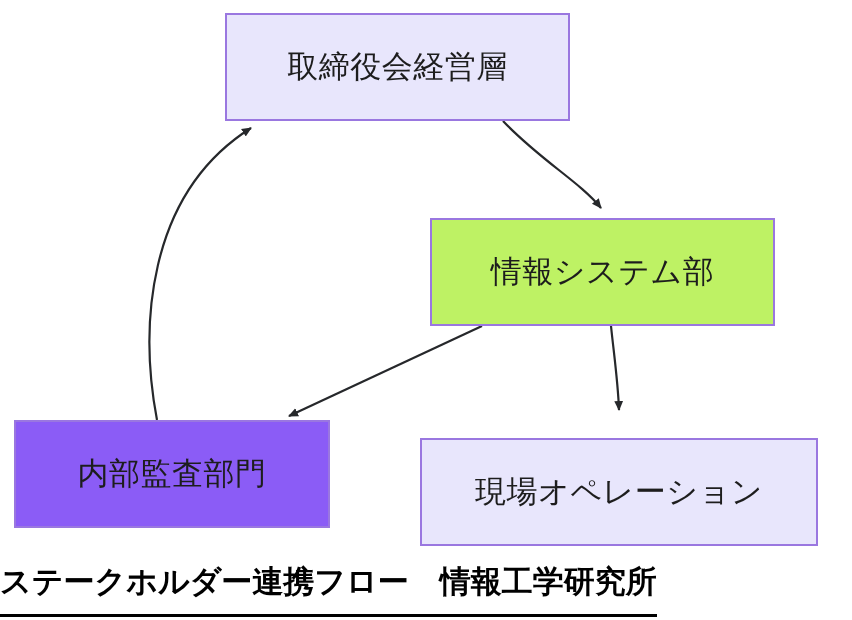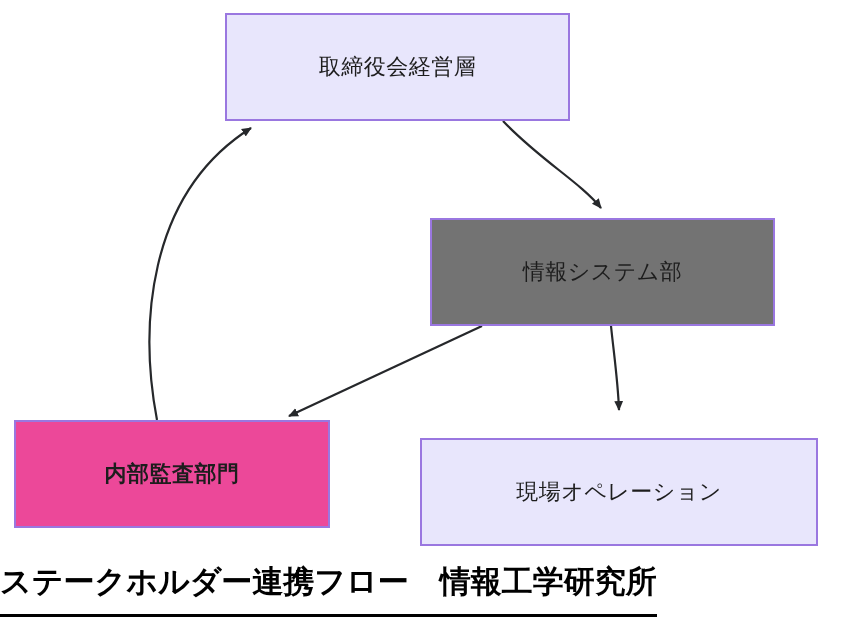--- a/index.html
+++ b/index.html
@@ -35,21 +35,21 @@
 
   .node {
     position: absolute;
     box-sizing: border-box;
     background: #e8e6fc;
     border: 2px solid #9a77e0;
     display: flex;
     align-items: center;
     justify-content: center;
     color: #1d1d1d;
-    font-size: 22px;
+    font-size: 31px;
     line-height: 1.2;
     letter-spacing: 0.5px;
     white-space: nowrap;
   }
 
   .node-label {
     display: block;
   }
 
   #caption {
@@ -87,25 +87,25 @@
     <path id="edge-0" fill="none" stroke="#26282b" stroke-width="2.2" marker-end="url(#arrowhead)" d="M 503 121 C 540 160 580 182 601 208"></path>
     <path id="edge-1" fill="none" stroke="#26282b" stroke-width="2.2" marker-end="url(#arrowhead)" d="M 482 326 L 289 416"></path>
     <path id="edge-2" fill="none" stroke="#26282b" stroke-width="2.2" marker-end="url(#arrowhead)" d="M 611 326 C 614 355 618 382 619 410"></path>
     <path id="edge-3" fill="none" stroke="#26282b" stroke-width="2.2" marker-end="url(#arrowhead)" d="M 157 420 C 140 330 145 195 251 128"></path>
   </svg>
 
   <div class="node" id="node-0" style="left: 225px; top: 13px; width: 345px; height: 108px; background: rgb(232, 230, 252); border-color: rgb(154, 119, 224);">
     <span class="node-label">取締役会経営層</span>
   </div>
 
-  <div class="node" id="node-1" style="left: 430px; top: 218px; width: 345px; height: 108px; background: #737373; border-color: rgb(154, 119, 224);">
+  <div class="node" id="node-1" style="left: 430px; top: 218px; width: 345px; height: 108px; background: #bef264; border-color: rgb(154, 119, 224);">
     <span class="node-label">情報システム部</span>
   </div>
 
-  <div class="node" id="node-2" style="left: 14px; top: 420px; width: 316px; height: 108px; background: #ec4899; border-color: rgb(154, 119, 224); font-weight: bold;">
+  <div class="node" id="node-2" style="left: 14px; top: 420px; width: 316px; height: 108px; background: #8b5cf6; border-color: rgb(154, 119, 224);">
     <span class="node-label">内部監査部門</span>
   </div>
 
   <div class="node" id="node-3" style="left: 420px; top: 420px; width: 398px; height: 108px; background: rgb(232, 230, 252); border-color: rgb(154, 119, 224); margin-top: 18px;">
     <span class="node-label">現場オペレーション</span>
   </div>
 
   <div id="caption">
     <span id="caption-text">ステークホルダー連携フロー　情報工学研究所</span>
   </div>

